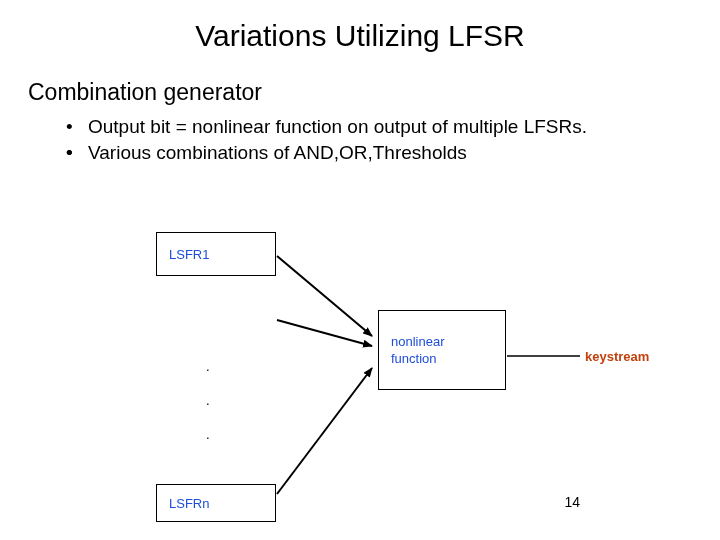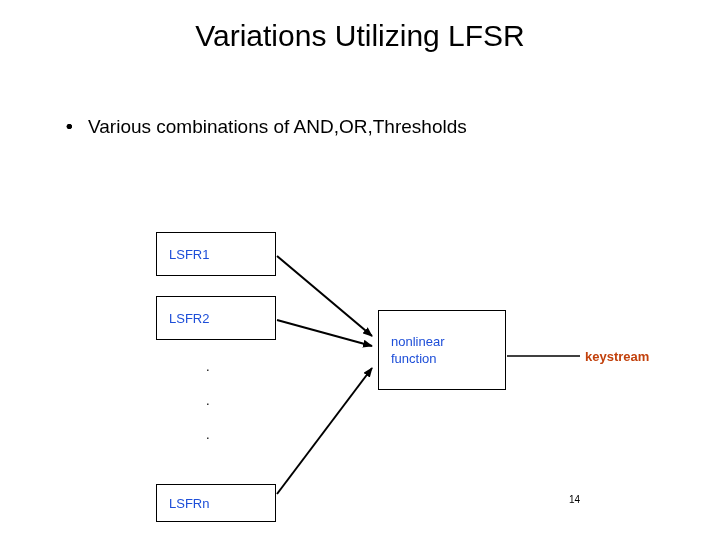--- a/index.html
+++ b/index.html
@@ -104,42 +104,44 @@
     top: 348px;
     font-size: 13px;
     line-height: 17px;
     font-weight: bold;
     color: #c2410c;
   }
   .pagenum {
     position: absolute;
     right: 24px;
     top: 494px;
-    font-size: 10px;
+    font-size: 14px;
     color: #000;
   }
   svg.arrows {
     position: absolute;
     left: 0;
     top: 0;
     width: 720px;
     height: 540px;
   }
 </style>
 </head>
 <body>
 
 <div class="slide">
 
   <div class="title">Variations Utilizing LFSR</div>
 
+  <div class="heading">Combination generator</div>
 
   <div class="bullets">
     <div class="bullet">
       <span class="dot">•</span>
+      <span>Output bit = nonlinear function on output of multiple LFSRs.</span>
     </div>
     <div class="bullet">
       <span class="dot">•</span>
     </div>
     <div class="bullet">
       <span class="dot">•</span>
       <span>Various combinations of AND,OR,Thresholds</span>
     </div>
   </div>
 
@@ -158,23 +160,20 @@
 
       <line x1="277" y1="494" x2="372" y2="368" stroke="#000" stroke-width="2" marker-end="url(#ah)"></line>
 
       <line x1="507" y1="356" x2="580" y2="356" stroke="#000" stroke-width="1.5"></line>
     </svg>
 
     <div class="box lsfr1">
       <span>LSFR1</span>
     </div>
 
-    <div class="box lsfr2">
-      <span>LSFR2</span>
-    </div>
 
     <div class="dots">
       <div>.</div>
       <div>.</div>
       <div>.</div>
     </div>
 
     <div class="box nonlinear">
       <span class="txt">
         <span>nonlinear</span><br>

